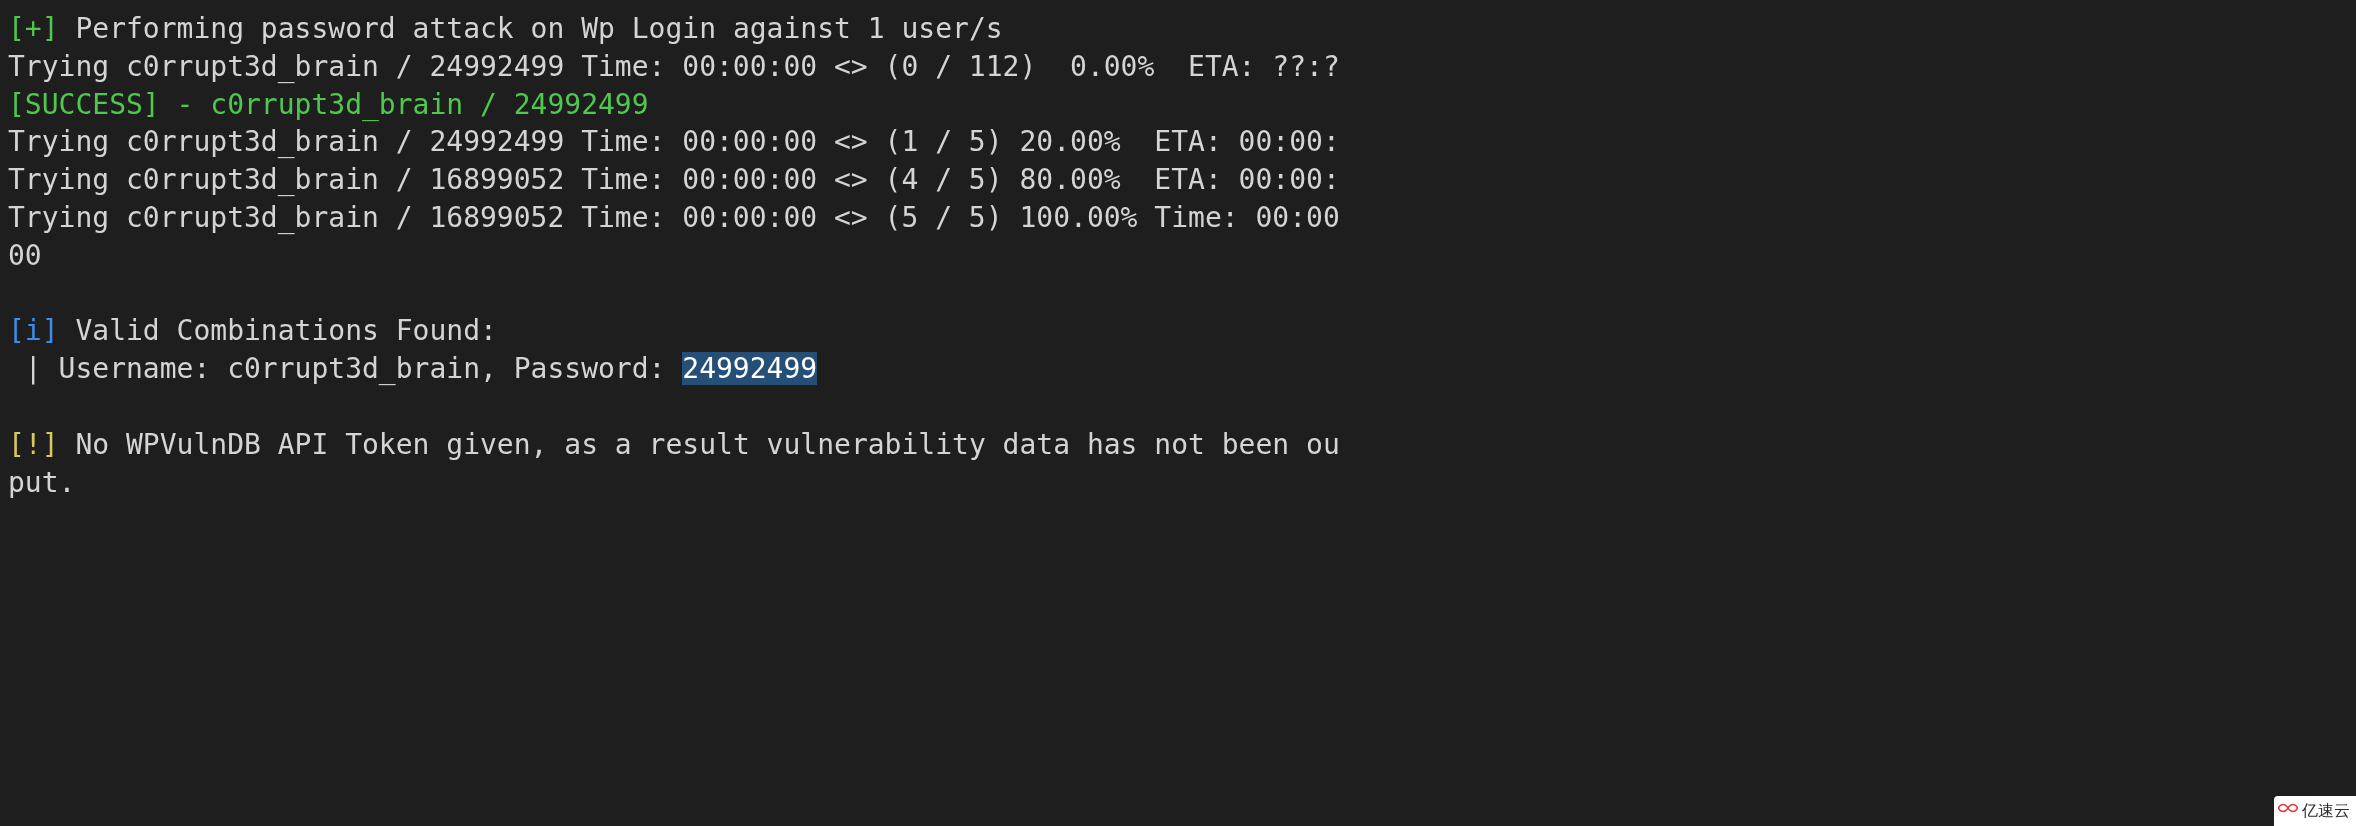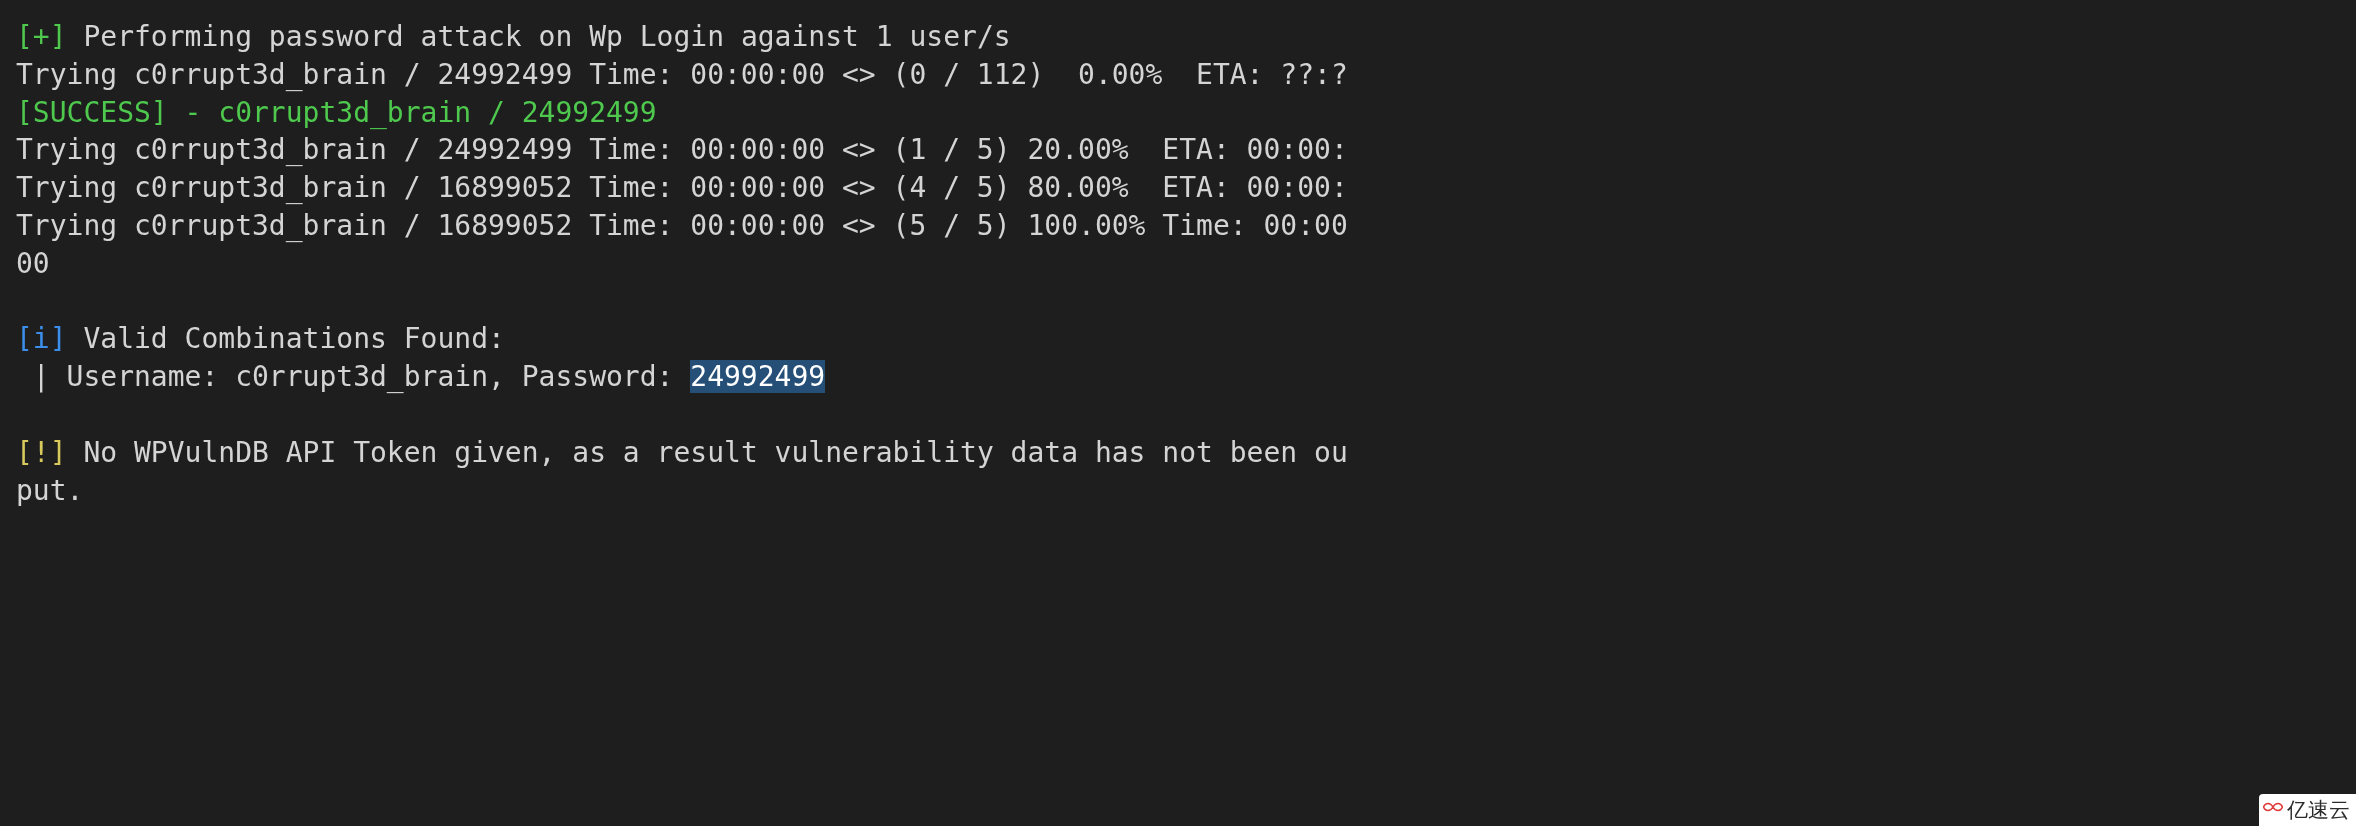--- a/index.html
+++ b/index.html
@@ -8,40 +8,40 @@
     background: #1e1e1e;
     color: #d4d4d4;
     font-family: "Menlo", "Consolas", "DejaVu Sans Mono", monospace;
     font-size: 28px;
     line-height: 1.35;
     overflow: hidden;
     width: 2356px;
     height: 826px;
   }
   pre.term {
-    margin: 8px;
+    margin: 0;
     padding: 10px 0 0 8px;
     white-space: pre;
     font-family: inherit;
   }
   .g { color: #4ec94e; }  
   .b { color: #3b8eea; }  
   .y { color: #d7c95c; }  
   .sel {
     background: #264f78;
     color: #ffffff;
   }
   .watermark {
     position: absolute;
     right: 0;
     bottom: 0;
     background: #ffffff;
     color: #2b2b2b;
     font-family: sans-serif;
-    font-size: 21px;
+    font-size: 16px;
     padding: 2px 6px 2px 4px;
     display: flex;
     align-items: center;
     gap: 4px;
     border-top-left-radius: 4px;
   }
   .watermark svg { width: 20px; height: 20px; }
 </style>
 </head>
 <body>

